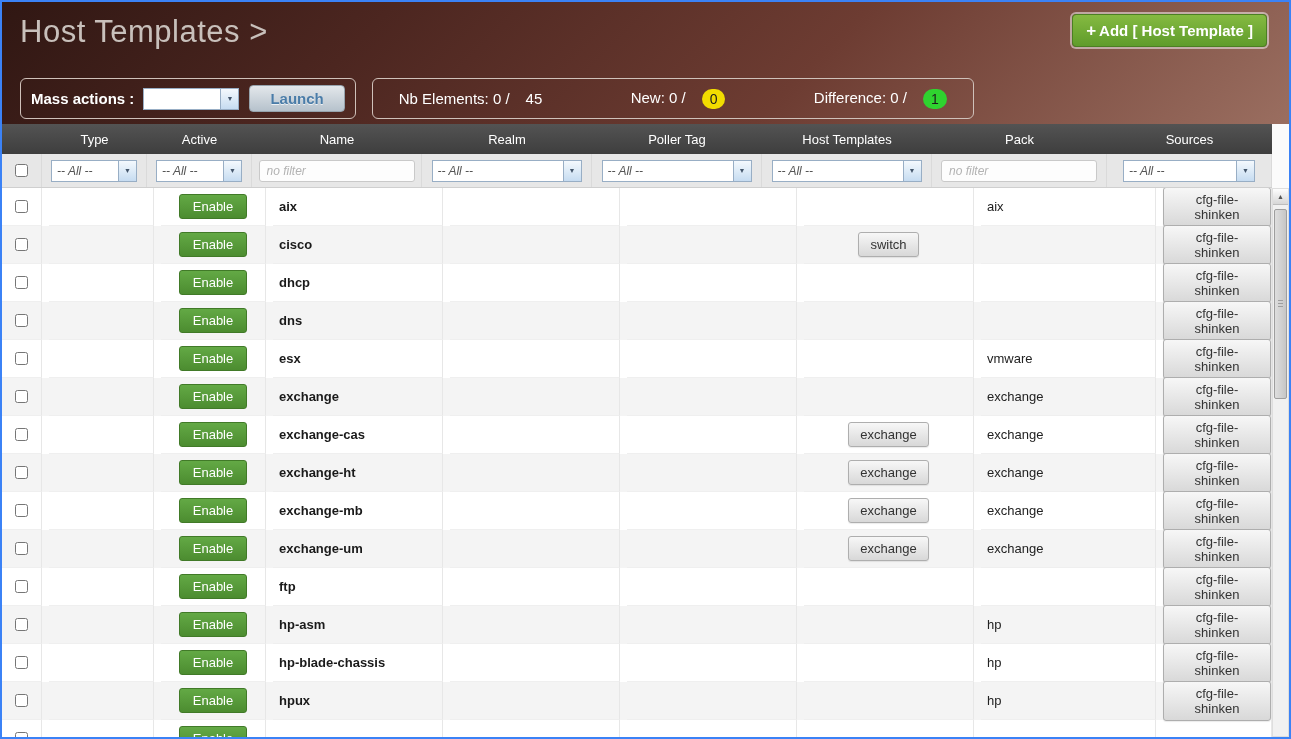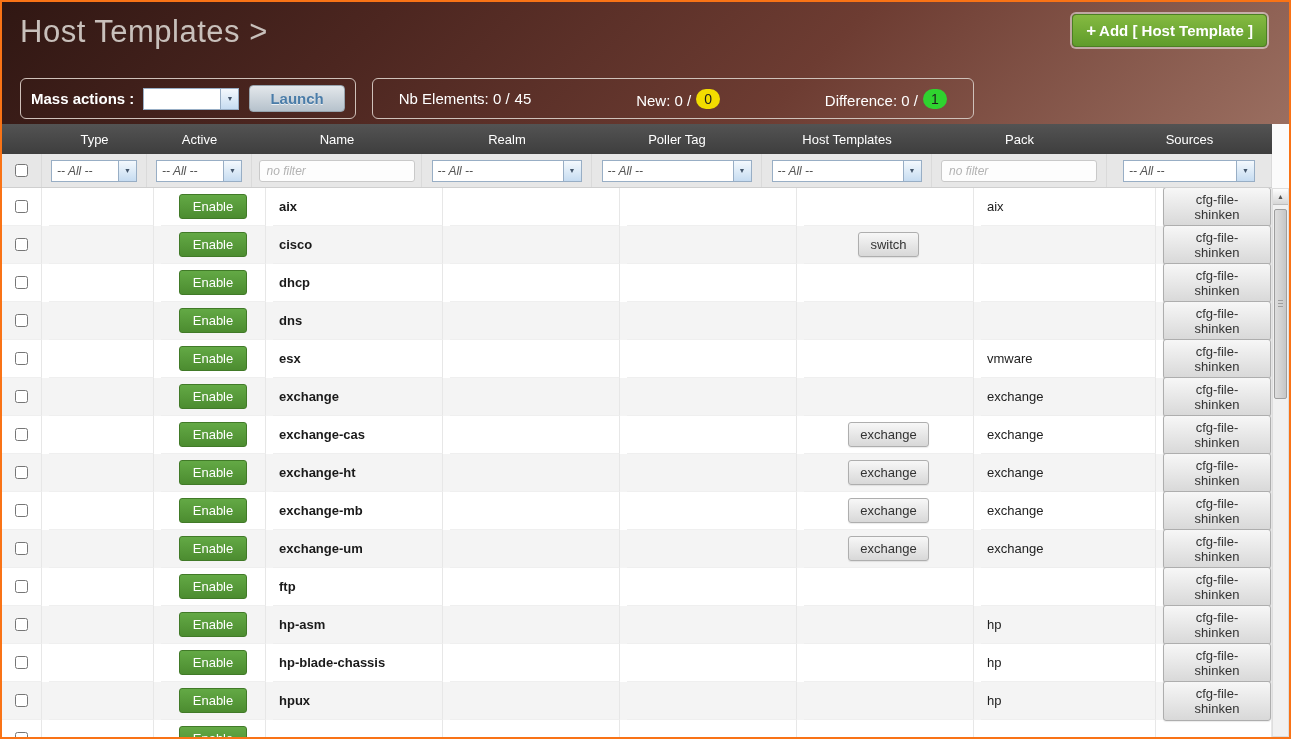--- a/index.html
+++ b/index.html
@@ -3,21 +3,21 @@
 <meta charset="utf-8">
 <style>
   * { box-sizing: border-box; margin: 0; padding: 0; }
   html,body { background:#fff; }
   body {
     font-family: "Liberation Sans", "DejaVu Sans", sans-serif;
     width: 1291px; height: 739px; overflow: hidden;
   }
   .page {
     width: 1291px; height: 739px;
-    border: 2px solid #f97316;
+    border: 2px solid #3b82f6;
     background: #a3a3a3;
     display: flex; flex-direction: column;
     overflow: hidden;
   }
 
   
   .hero {
     height: 122px; flex: 0 0 122px;
     background: linear-gradient(135deg, #301713 0%, #4c2620 28%, #6d3c32 62%, #9a6e60 100%);
     position: relative;
@@ -50,21 +50,21 @@
     font-size: 15px; font-weight: bold; color: #4a7ca8;
     background: linear-gradient(#e3e7eb, #b6c2cc);
     border: 1px solid #96a3ad; border-radius: 4px;
     text-shadow: 0 1px 0 rgba(255,255,255,.7);
     cursor: pointer; font-family: inherit;
   }
   .stats-box {
     width: 602px; justify-content: space-between; padding: 6px 26px;
     color: #fff; font-size: 15px;
   }
-  .stat { display: flex; align-items: flex-end; gap: 5px; }
+  .stat { display: flex; align-items: flex-start; gap: 16px; }
   .badge {
     min-width: 16px; padding: 2px 8px; border-radius: 10px;
     color: #1c1c1c; font-size: 14px; text-align: center; font-weight: 400;
   }
   .badge-yellow { background: var(--badge-yellow, #f2dc00); }
   .badge-green  { background: var(--badge-green,  #2fd32f); }
 
   
   .combo {
     display: inline-flex; align-items: stretch; height: 22px;

